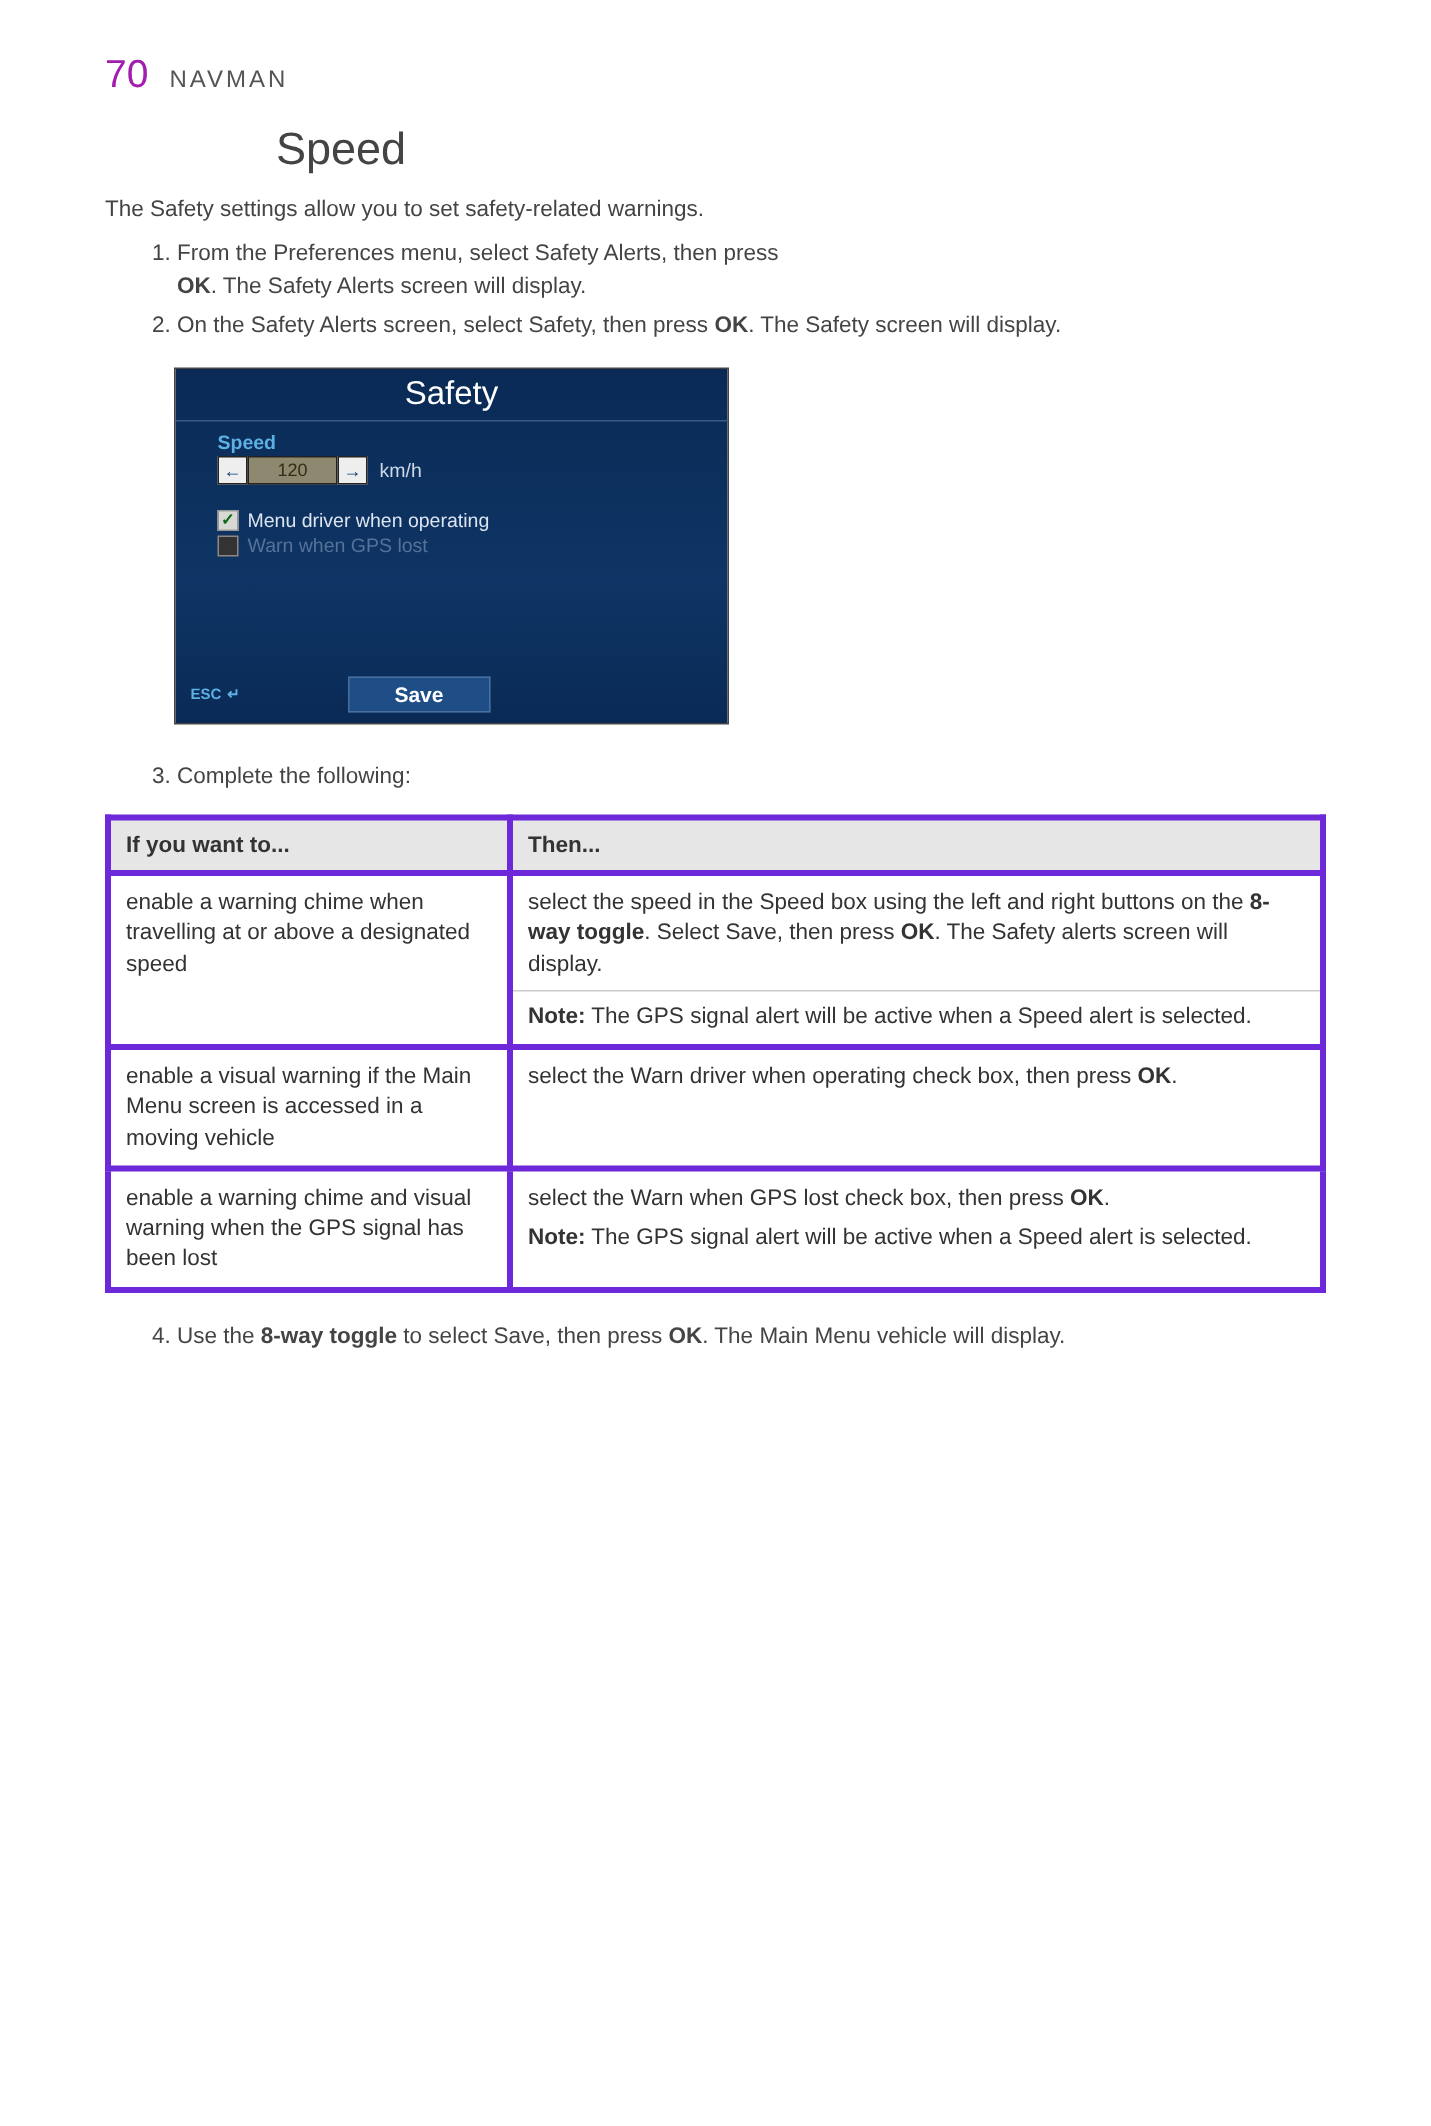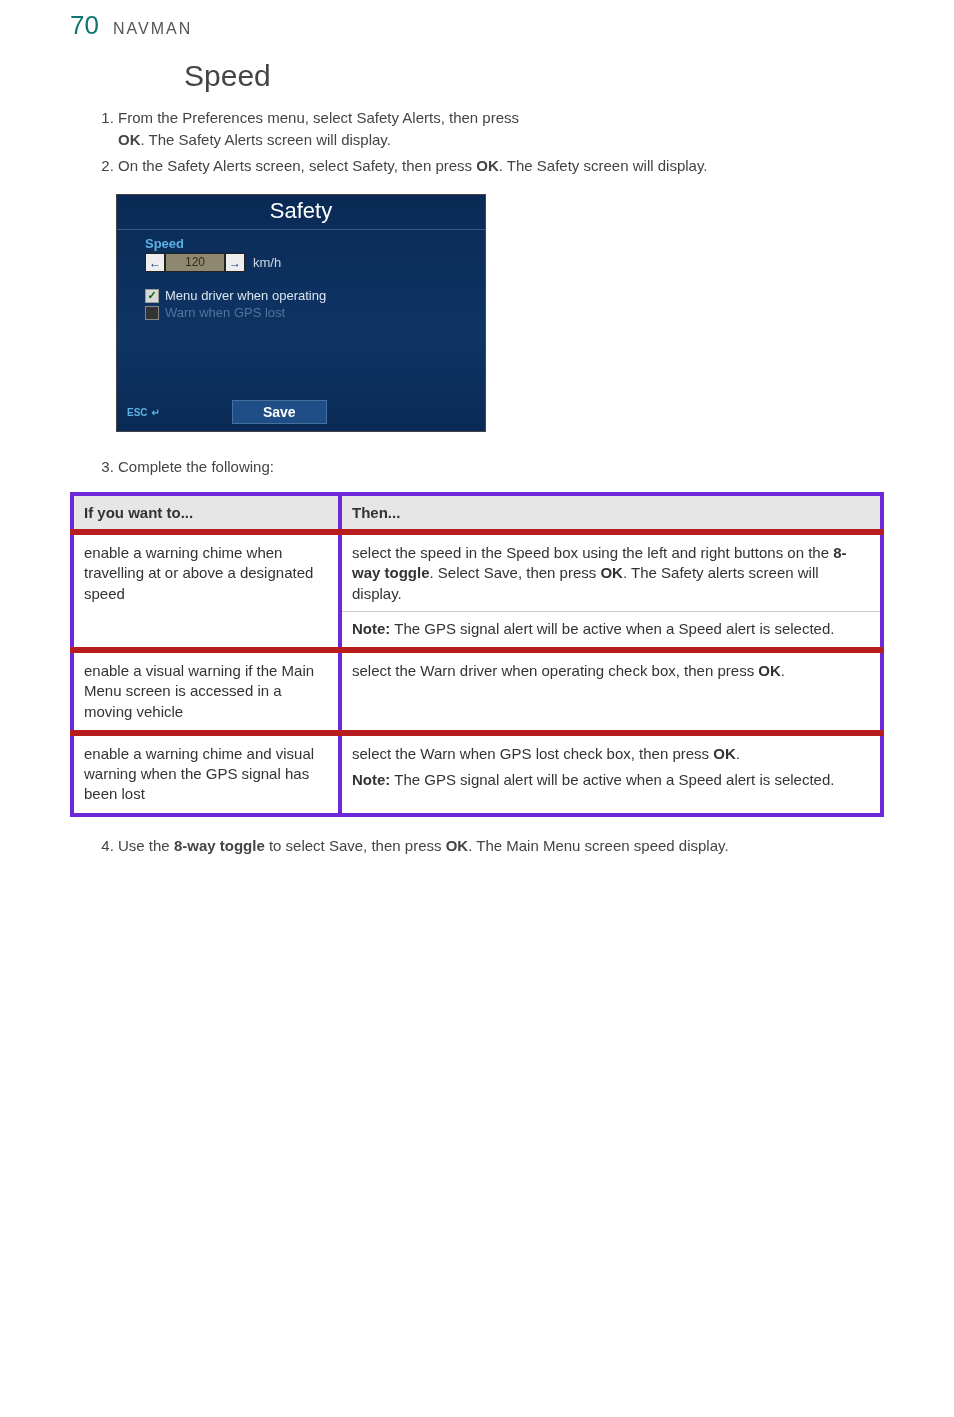--- a/index.html
+++ b/index.html
@@ -17,21 +17,22 @@
     }
     .page-header {
       display: flex;
       align-items: baseline;
       gap: 14px;
       margin-bottom: 18px;
     }
     .page-number {
       font-size: 26px;
       font-weight: 300;
-      color: #0f766e;
+      color: #a21caf;
+      margin-top: 24px;
     }
     .brand {
       font-size: 16px;
       letter-spacing: 2px;
       color: #555;
     }
     .section-title {
       font-size: 30px;
       font-weight: 400;
       color: #444;
@@ -165,34 +166,35 @@
       text-align: left;
       vertical-align: top;
     }
     table.instr th {
       background: #e6e6e6;
       font-weight: 700;
     }
     table.instr td.col1 { width: 268px; }
     table.instr td p { margin: 0; line-height: 1.35; }
     table.instr td p + p { margin-top: 6px; }
-    table.instr tbody tr td { border-top: 6px solid #b91c1c; margin-top: 27px; }
+    table.instr tbody tr td { border-top: 4px solid #b91c1c; margin-top: 27px; }
     table.instr .inner-divider { border-top: 1px solid #ccc; margin: 7px -10px; }
   </style>
 </head>
 <body>
 
 <div class="page">
   <div class="page-header">
     <span class="page-number">70</span>
     <span class="brand">NAVMAN</span>
   </div>
 
   <div class="section-title">Speed</div>
 
+  <p class="intro">The Safety settings allow you to set safety-related warnings.</p>
 
   <ol class="steps" start="1">
     <li>
       <span>From the Preferences menu, select Safety Alerts, then press</span><br>
       <span class="bold">OK</span><span>. The Safety Alerts screen will display.</span>
     </li>
     <li>
       <span>On the Safety Alerts screen, select Safety, then press </span><span class="bold">OK</span><span>. The Safety screen will display.</span>
     </li>
   </ol>
@@ -277,17 +279,17 @@
           <p>
             <span class="bold">Note:</span><span> The GPS signal alert will be active when a Speed alert is selected.</span>
           </p>
         </td>
       </tr>
     </tbody>
   </table>
 
   <ol class="steps" start="4" style="margin-top:18px;">
     <li>
-      <span>Use the </span><span class="bold">8-way toggle</span><span> to select Save, then press </span><span class="bold">OK</span><span>. The Main Menu screen speed display.</span>
+      <span>Use the </span><span class="bold">8-way toggle</span><span> to select Save, then press </span><span class="bold">OK</span><span>. The Main Menu vehicle will display.</span>
     </li>
   </ol>
 
 </div>
 
 </body></html>

